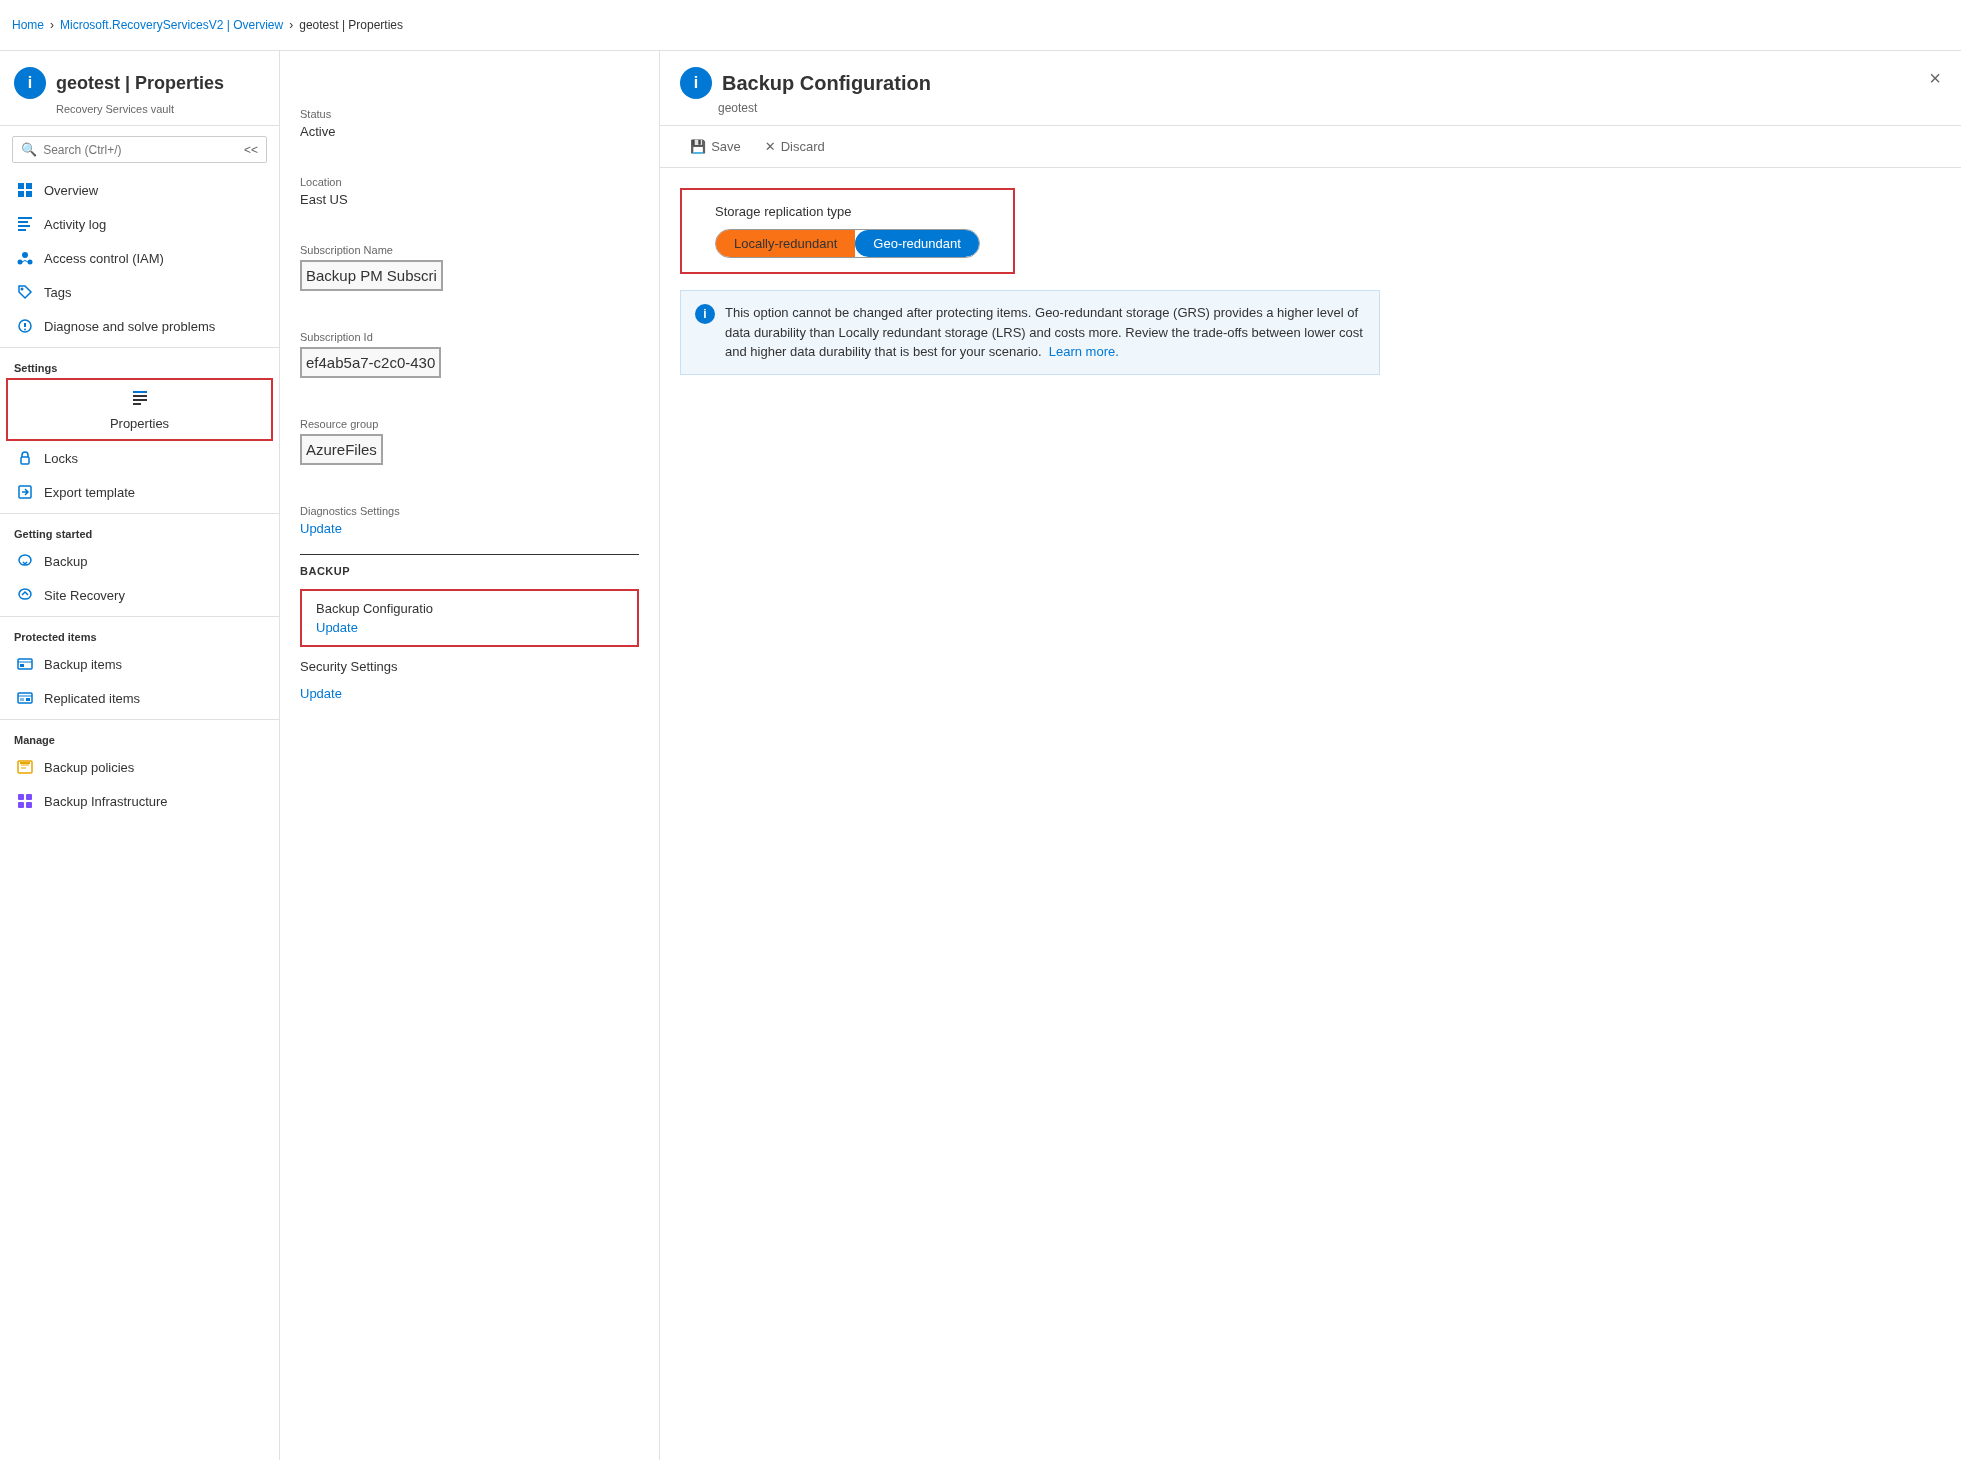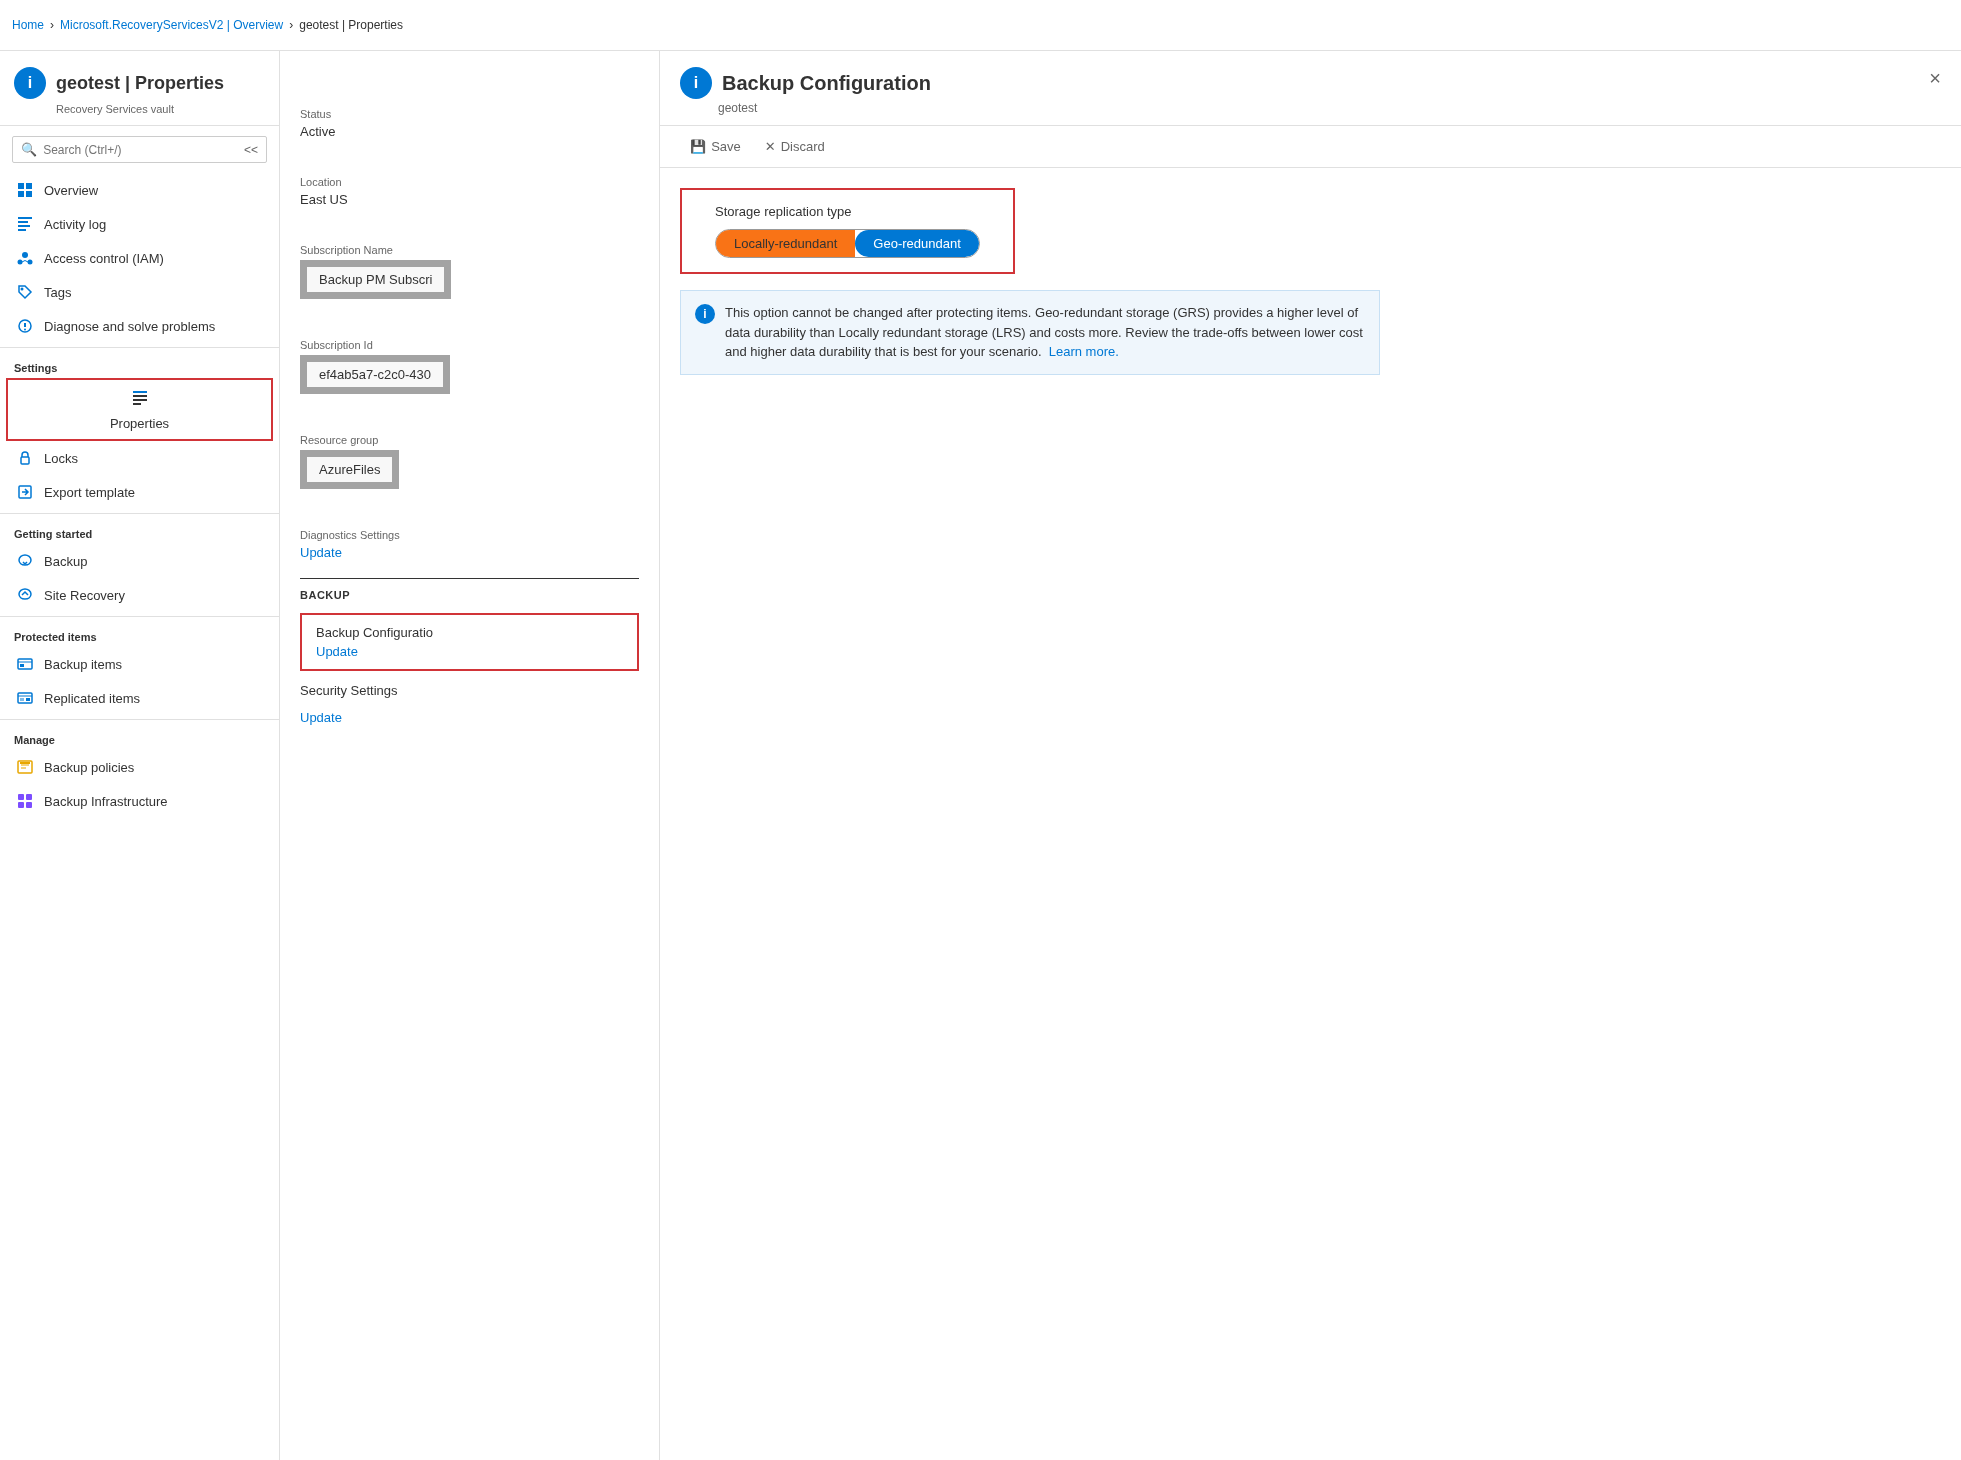--- a/index.html
+++ b/index.html
@@ -126,23 +126,23 @@
       border-right: 1px solid #e0e0e0;
       overflow-y: auto;
       flex-shrink: 0;
       padding: 20px;
     }
 
     .prop-field { margin-bottom: 18px; margin-top: 37px; }
     .prop-label { font-size: 11px; color: #666; margin-bottom: 4px; }
     .prop-value { font-size: 13px; color: #333; }
     .prop-input {
-      border: 7px solid #a3a3a3;
-      padding: 5px 12px;
-      font-size: 13px;
+      border: 2px solid #a3a3a3;
+      padding: 5px 4px;
+      font-size: 15px;
       background: #f8f8f8;
       color: #333;
       display: inline-block;
       max-width: 180px;
       overflow: hidden;
       text-overflow: ellipsis;
       white-space: nowrap;
     }
 
     .section-divider { border-top: 1px solid #333; margin: 16px 0 10px; }

